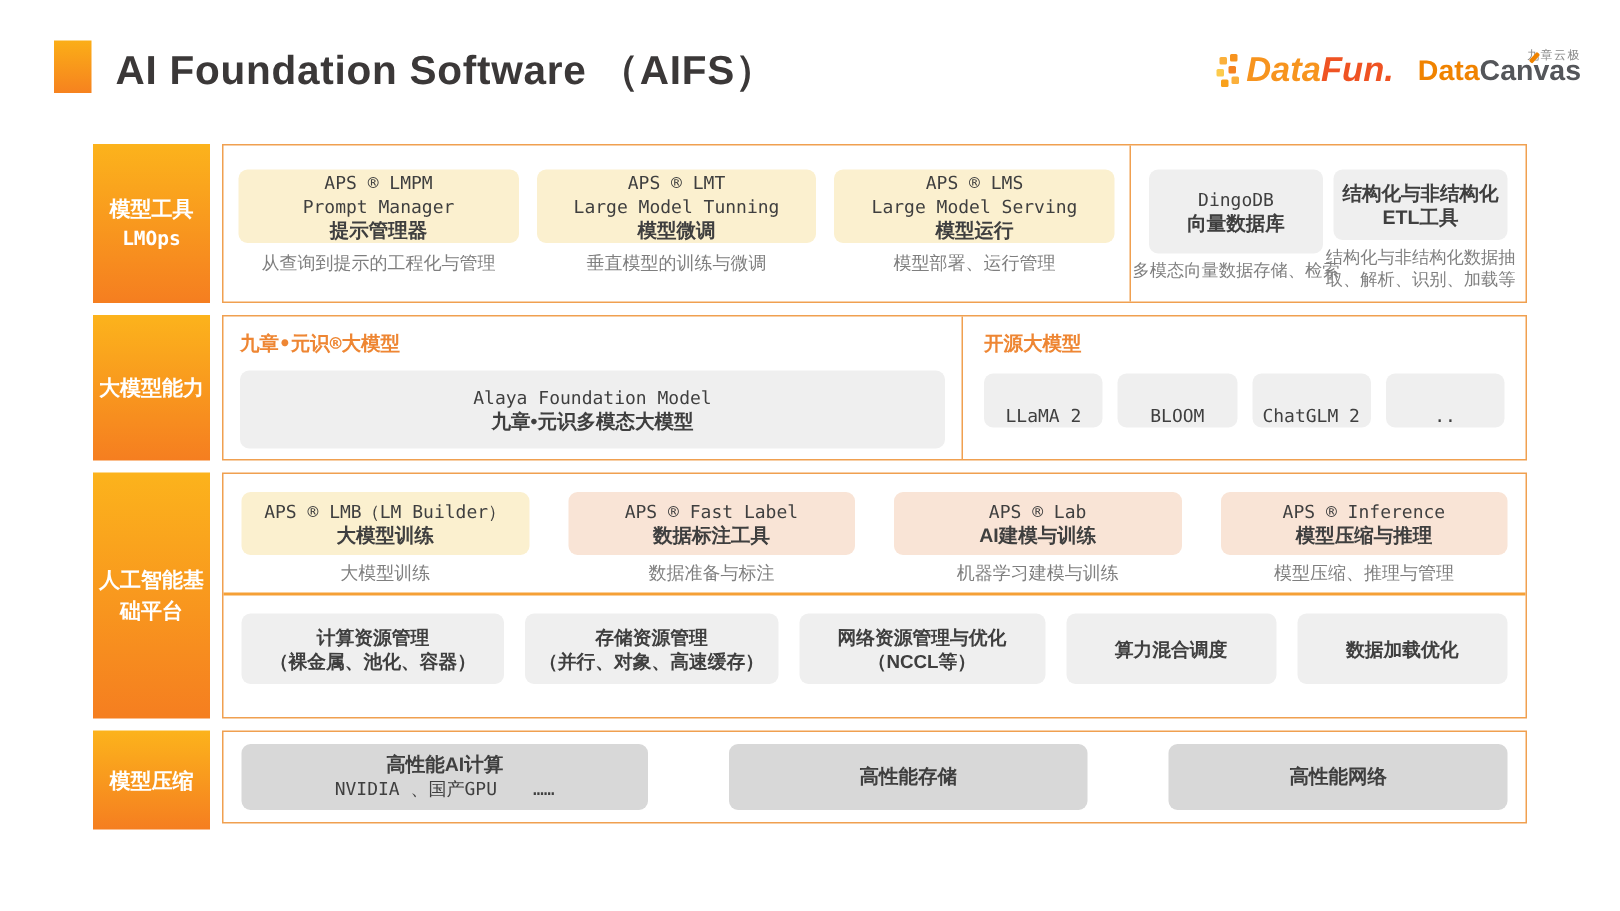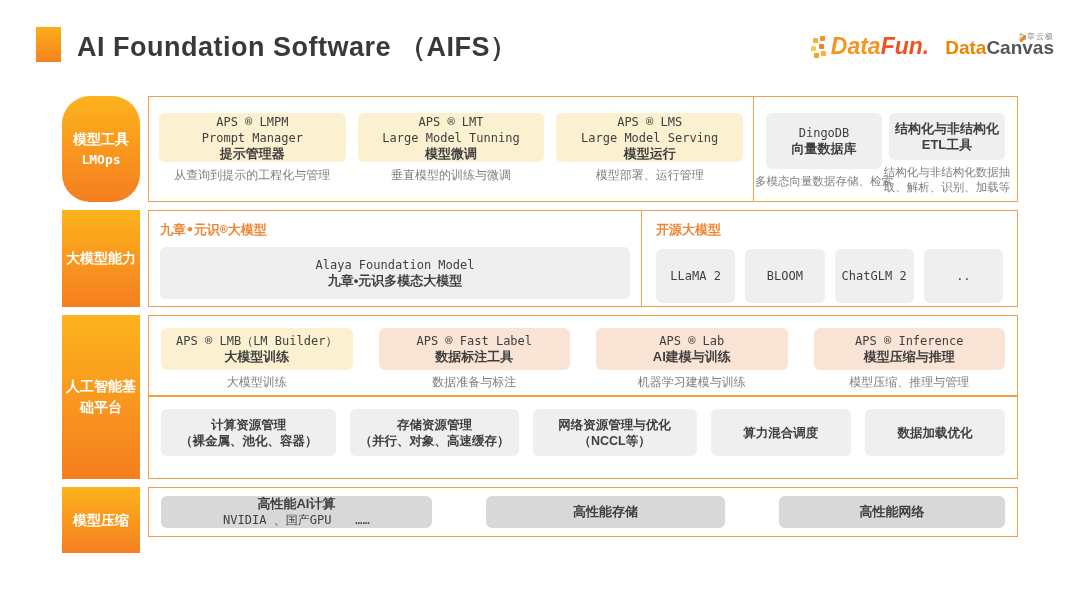--- a/index.html
+++ b/index.html
@@ -31,32 +31,32 @@
   .dc-tick{ position:absolute; right:27px; top:11px; width:8px; height:3px;
     background:#F08300; transform:rotate(-48deg); border-radius:1px; }
 
   
   .row-label{ position:absolute; left:62px; width:78px;
     background:linear-gradient(180deg,#FCB31C,#F57E20);
     color:#fff; font-weight:bold; font-size:14px; line-height:1.5;
     display:flex; flex-direction:column; align-items:center; justify-content:center;
     text-align:center; padding:0 3px; }
   .lbl-en{ font-size:13px; }
-  #lbl1{ top:96px;  height:106px;border-radius:28px; }
+  #lbl1{ top:96px;  height:106px; }
   #lbl2{ top:210px; height:97px;  }
   #lbl3{ top:315px; height:164px; }
   #lbl4{ top:487px; height:66px;  }
 
   
   .panel{ position:absolute; left:148px; width:870px; background:#fff;
     border:1px solid #F0A050; }
   #panel1{ top:96px;  height:106px; }
   #panel2{ top:210px; height:97px;  }
   #panel3{ top:315px; height:164px; }
-  #panel4{ top:487px; height:50px;  }
+  #panel4{ top:487px; height:62px;  }
 
   .vdiv{ position:absolute; top:0; bottom:0; width:1px; background:#F0A050; }
   .hdiv{ position:absolute; left:0; right:0; height:2px; background:#F5A036; }
 
   
   .card{ width:100%; border-radius:6px; display:flex; flex-direction:column;
     align-items:center; justify-content:center; text-align:center;
     color:#3F3F3F; font-size:12px; line-height:16px;
     font-family:"DejaVu Sans Mono","Liberation Mono",monospace; }
   .card .cn{ font-weight:bold; font-size:13px;
@@ -80,21 +80,21 @@
   .p1-right .unit{ flex:1; }
   .p1-right .card{ height:56px; }
   .p1-right .desc{ width:142px; margin-left:-14px; margin-right:-14px;
     font-size:11.5px; margin-top:5px; }
 
   
   .p2-left{ position:absolute; left:0; top:0; bottom:0; width:492px; padding:11px 11px; }
   .p2-left .card{ margin-top:9px; height:52px; }
   .p2-right{ position:absolute; left:493px; right:0; top:0; bottom:0; padding:11px 14px; }
   .p2-cards{ display:flex; gap:10px; margin-top:11px; }
-  .p2-cards .card{ flex:1; height:54px; }
+  .p2-cards .card{ flex:1; height:36px;justify-content:flex-end; }
 
   
   .p3-top{ position:absolute; left:0; top:0; width:100%; height:79px;
     display:flex; gap:26px; padding:12px 12px 0; }
   .p3-top .unit{ flex:1; }
   .p3-top .card{ height:42px; }
   .p3-top .desc{ margin-top:5px; }
   #p3div{ top:79px; }
   .p3-bottom{ position:absolute; left:0; right:0; top:81px; bottom:0; padding:6px 12px 8px; }
   .gpu-cards{ display:flex; gap:14px; margin-top:6px; }

